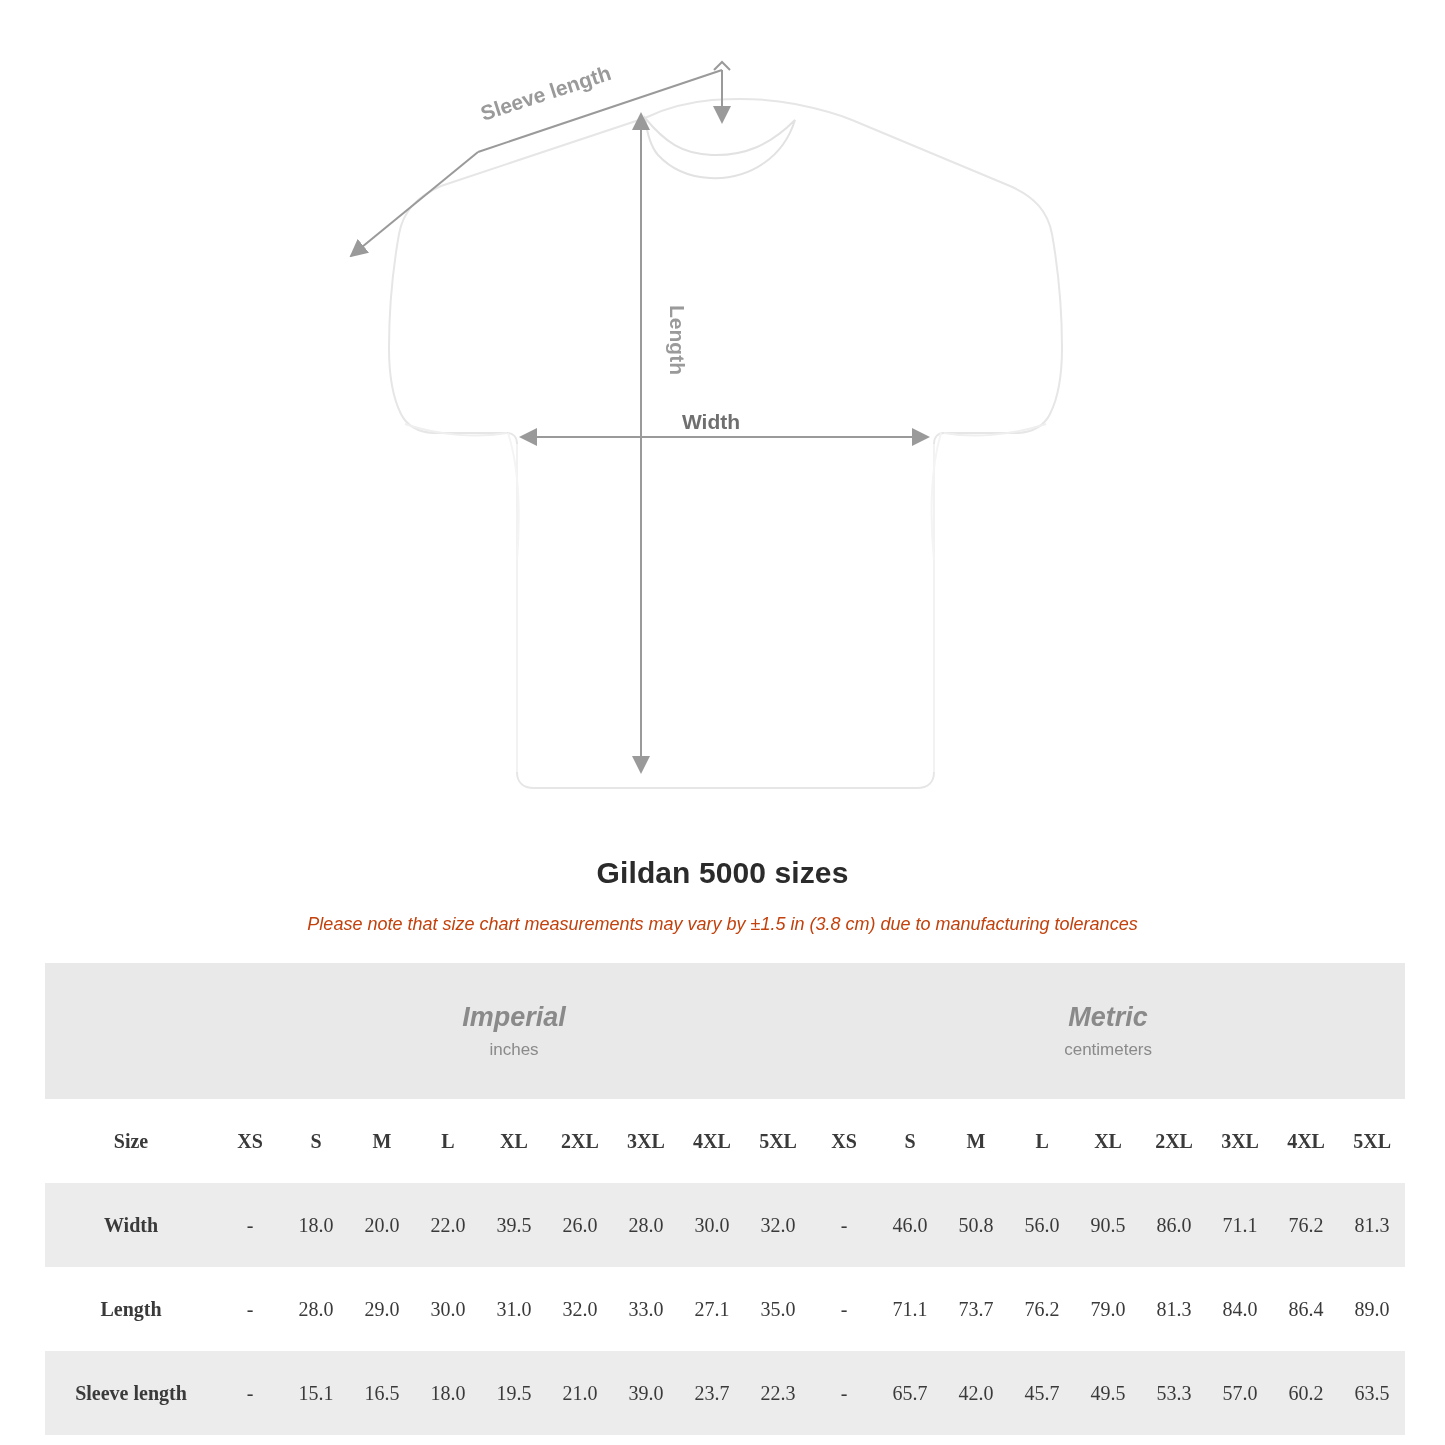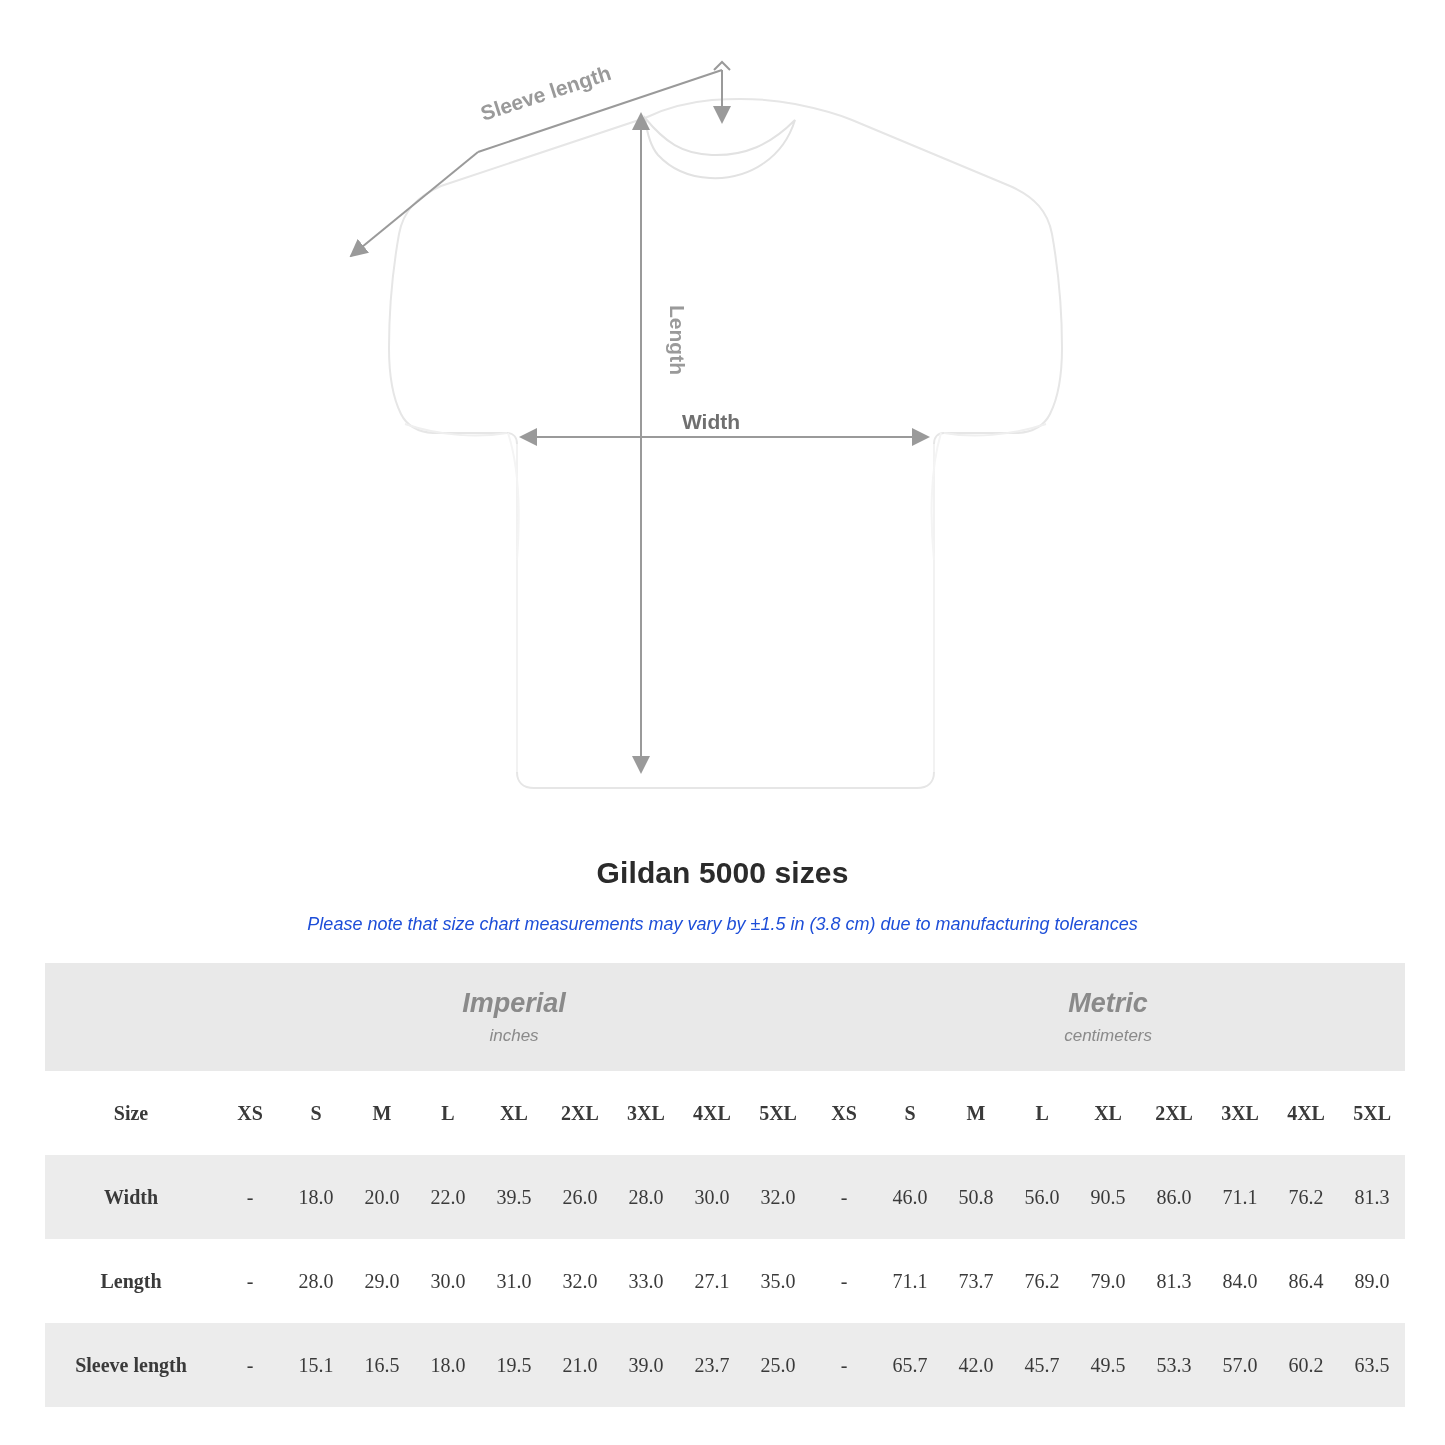--- a/index.html
+++ b/index.html
@@ -38,52 +38,51 @@
     font-weight: bold;
     color: #2b2b2b;
     margin: 8px;
     padding-top: 18px;
     letter-spacing: 0.1px;
   }
   .chart-note {
     text-align: center;
     font-size: 18px;
     font-style: italic;
-    color: #1d4ed8;
+    color: #c2410c;
     margin: 4px;
     padding-top: 16px;
   }
 
   
   .table-wrap {
     margin: 28px 45px 0 45px;
   }
   table.size-chart {
     border-collapse: collapse;
     width: 1355px;
     table-layout: fixed;
   }
   table.size-chart tr.unit-head td {
     background: #e9e9e9;
-    height: 108px;
+    height: 136px;
     vertical-align: middle;
     text-align: center;
     padding: 0;
     border: none;
   }
   .unit-name {
     font-size: 27px;
     font-style: italic;
     font-weight: bold;
     color: #8a8a8a;
     line-height: 1.15;
   }
   .unit-sub {
     font-size: 17px;
-    font-style: italic;
     color: #8a8a8a;
     padding-top: 6px;
   }
 
   table.size-chart td {
     text-align: center;
     font-size: 20px;
     color: #3a3a3a;
     border: none;
     padding: 0;
@@ -299,21 +298,21 @@
       <tr class="body-row zebra">
         <td class="rowlabel">Sleeve length</td>
         <td>-</td>
         <td>15.1</td>
         <td>16.5</td>
         <td>18.0</td>
         <td>19.5</td>
         <td>21.0</td>
         <td>39.0</td>
         <td>23.7</td>
-        <td>25.0</td>
+        <td>22.3</td>
         <td>-</td>
         <td>65.7</td>
         <td>42.0</td>
         <td>45.7</td>
         <td>49.5</td>
         <td>53.3</td>
         <td>57.0</td>
         <td>60.2</td>
         <td>63.5</td>
       </tr>

